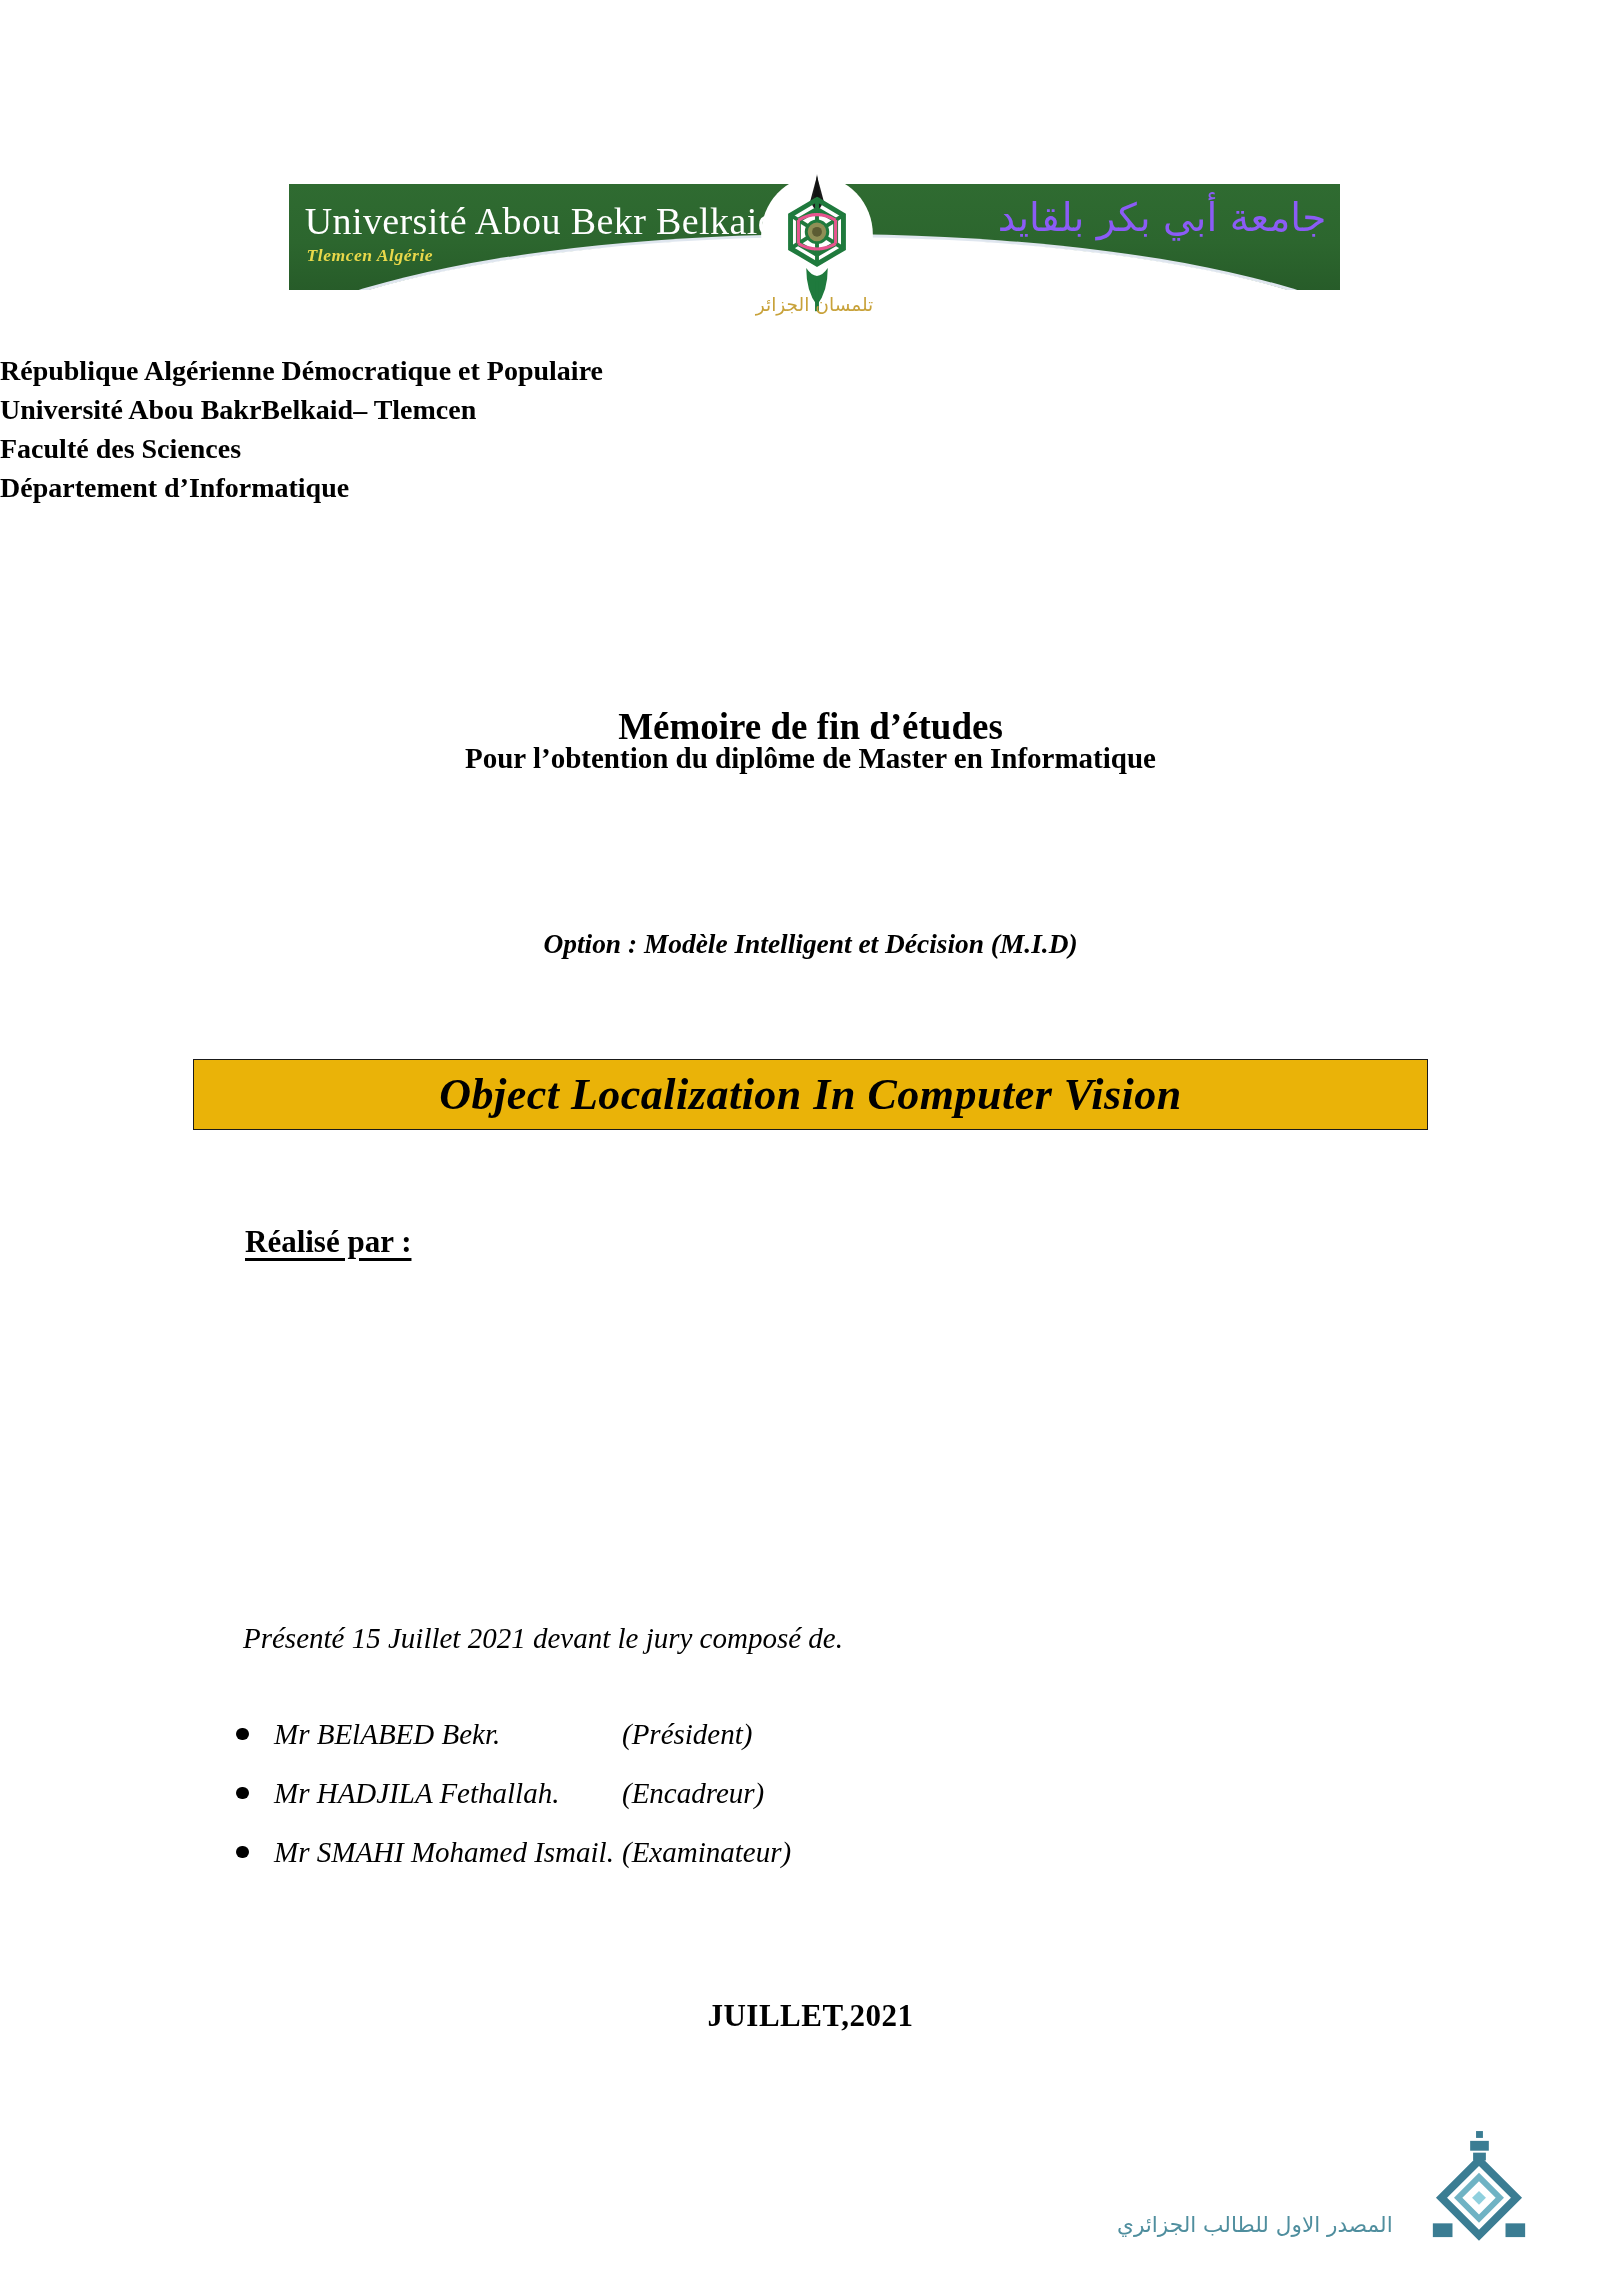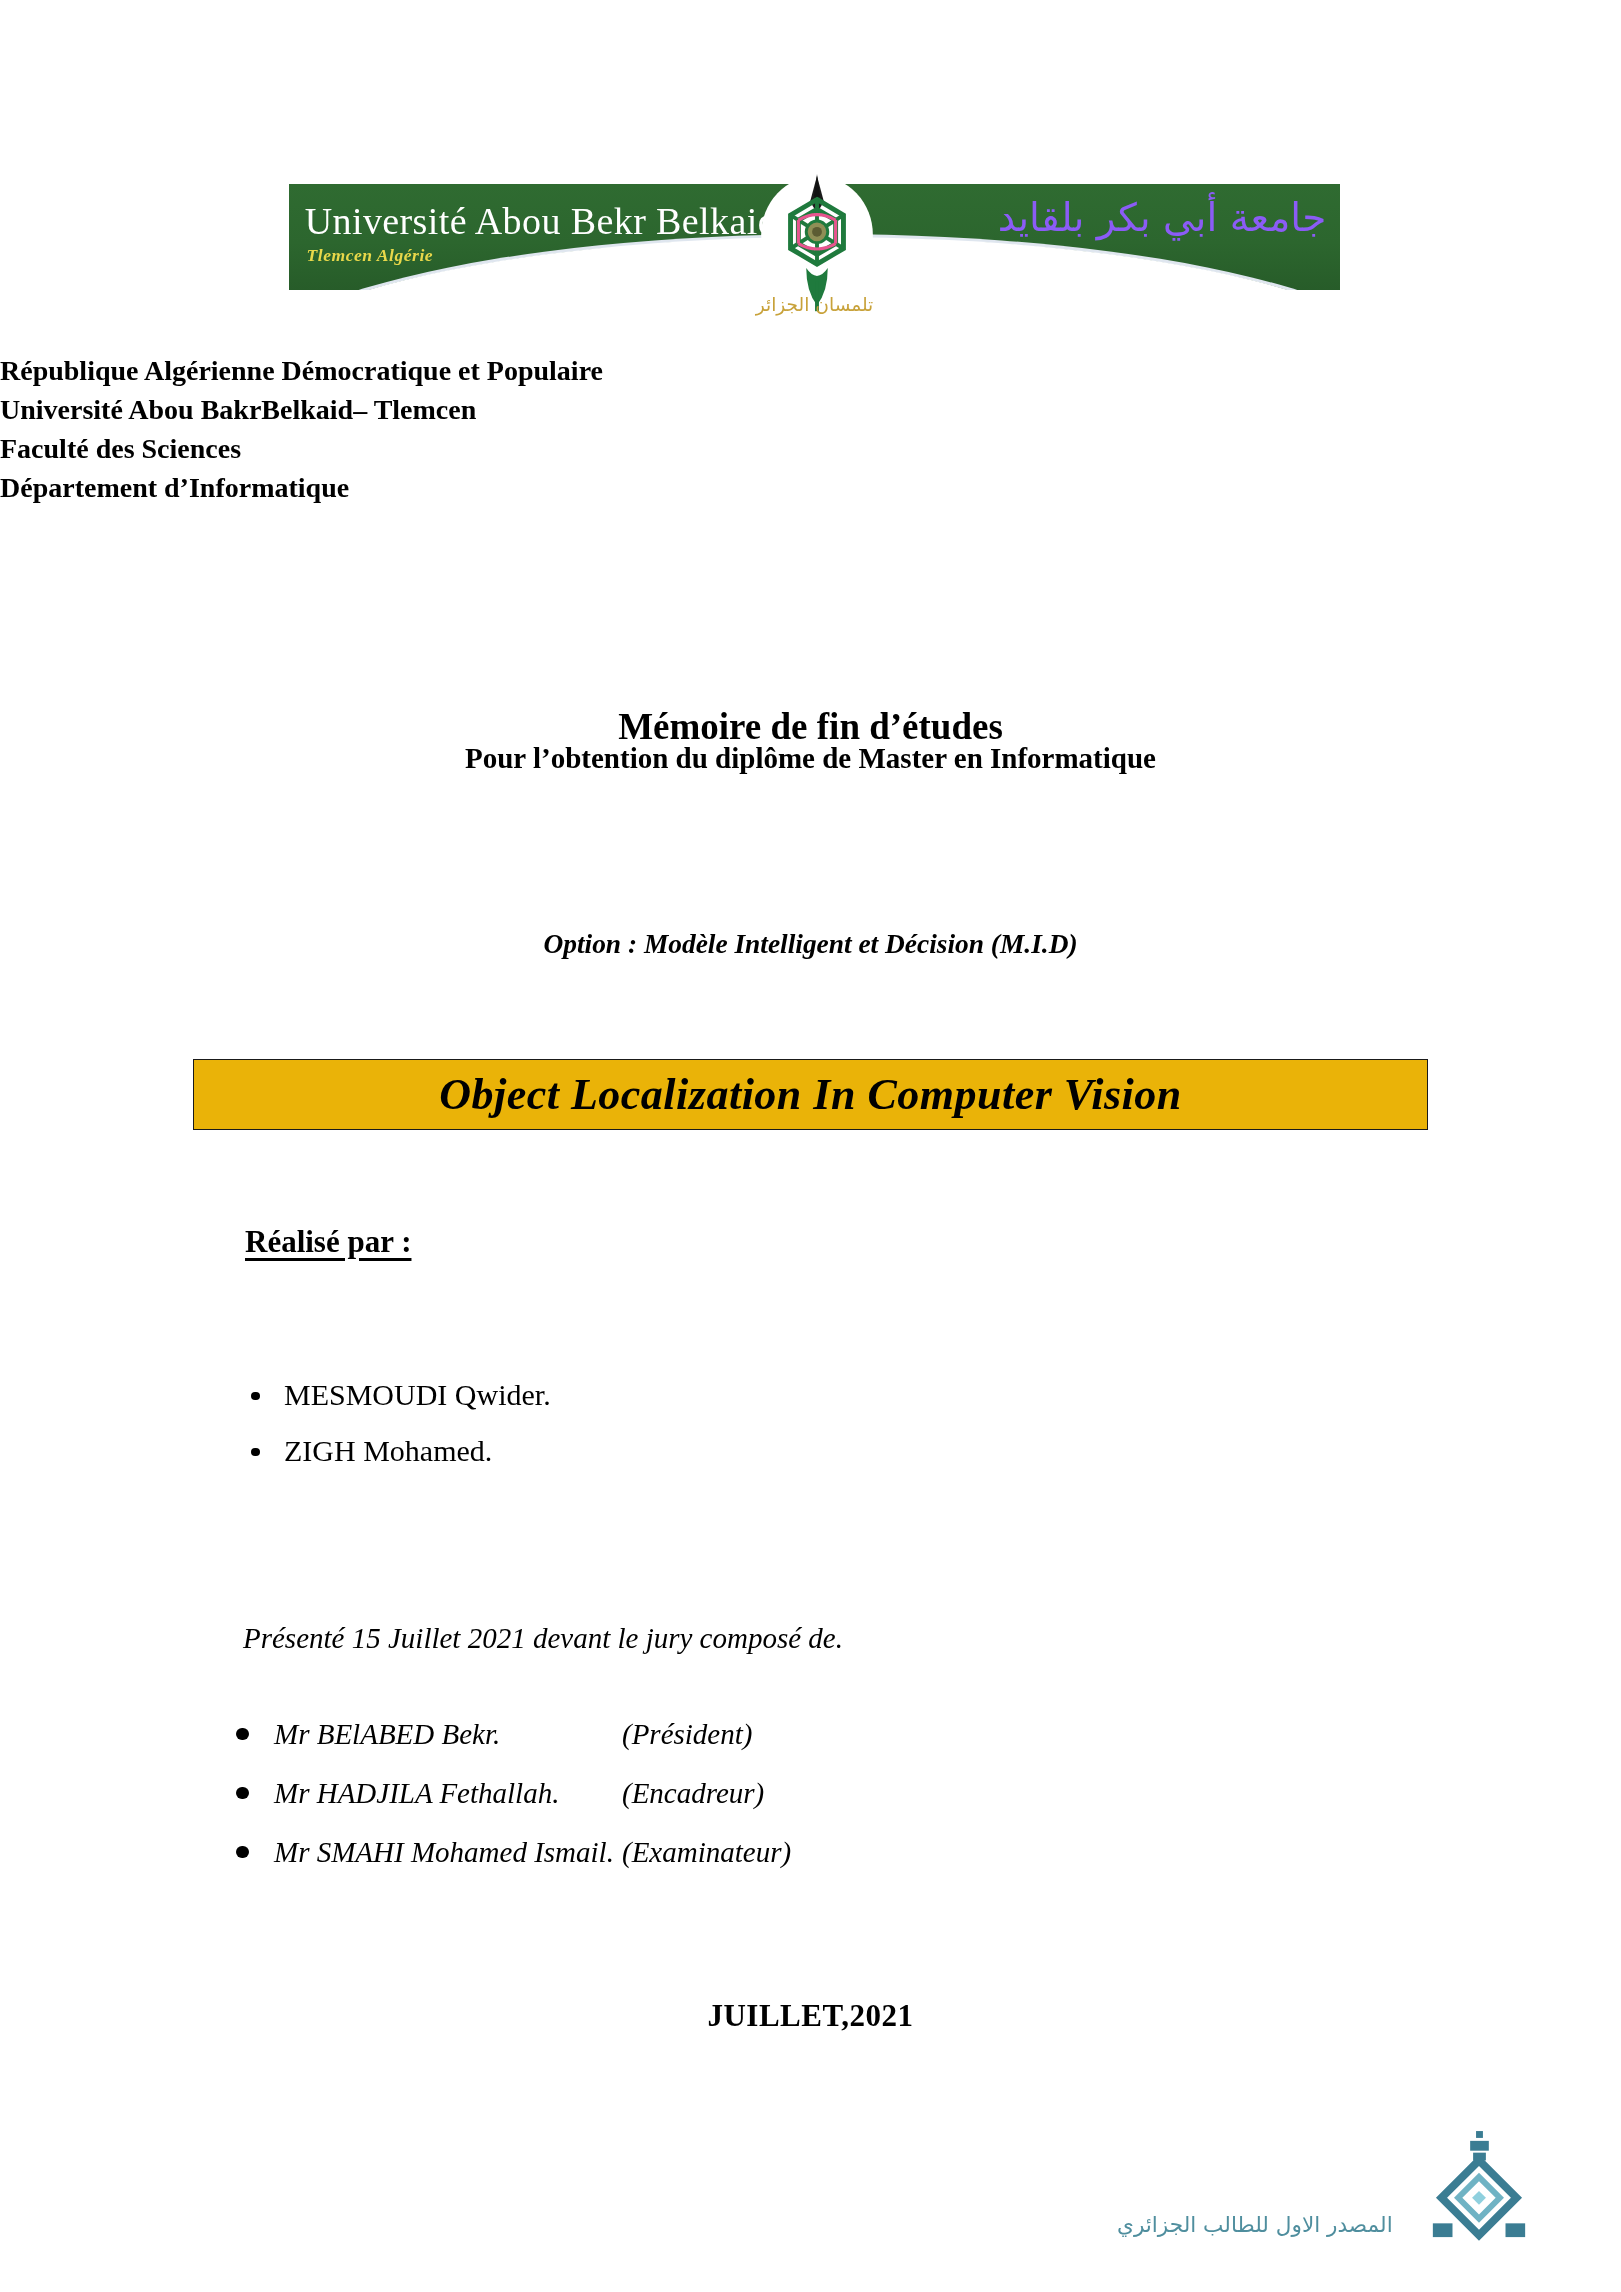--- a/index.html
+++ b/index.html
@@ -346,24 +346,20 @@
 
   <div class="memoire">Mémoire de fin d’études</div>
   <div class="obtention">Pour l’obtention du diplôme de Master en Informatique</div>
   <div class="option-line">Option : Modèle Intelligent et Décision (M.I.D)</div>
 
   <div class="title-box">
     <span class="title-text">Object Localization In Computer Vision</span>
   </div>
 
   <div class="realise">Réalisé par :</div>
-  <ul class="authors">
-    <li>MESMOUDI Qwider.</li>
-    <li>ZIGH Mohamed.</li>
-  </ul>
 
   <div class="jury-intro">Présenté 15 Juillet 2021 devant le jury composé de.</div>
   <ul class="jury">
     <li>
       <span class="jname">Mr BElABED Bekr.</span><span class="jrole">(Président)</span>
     </li>
     <li>
       <span class="jname"> Mr HADJILA Fethallah.</span><span class="jrole">(Encadreur)</span>
     </li>
     <li>

